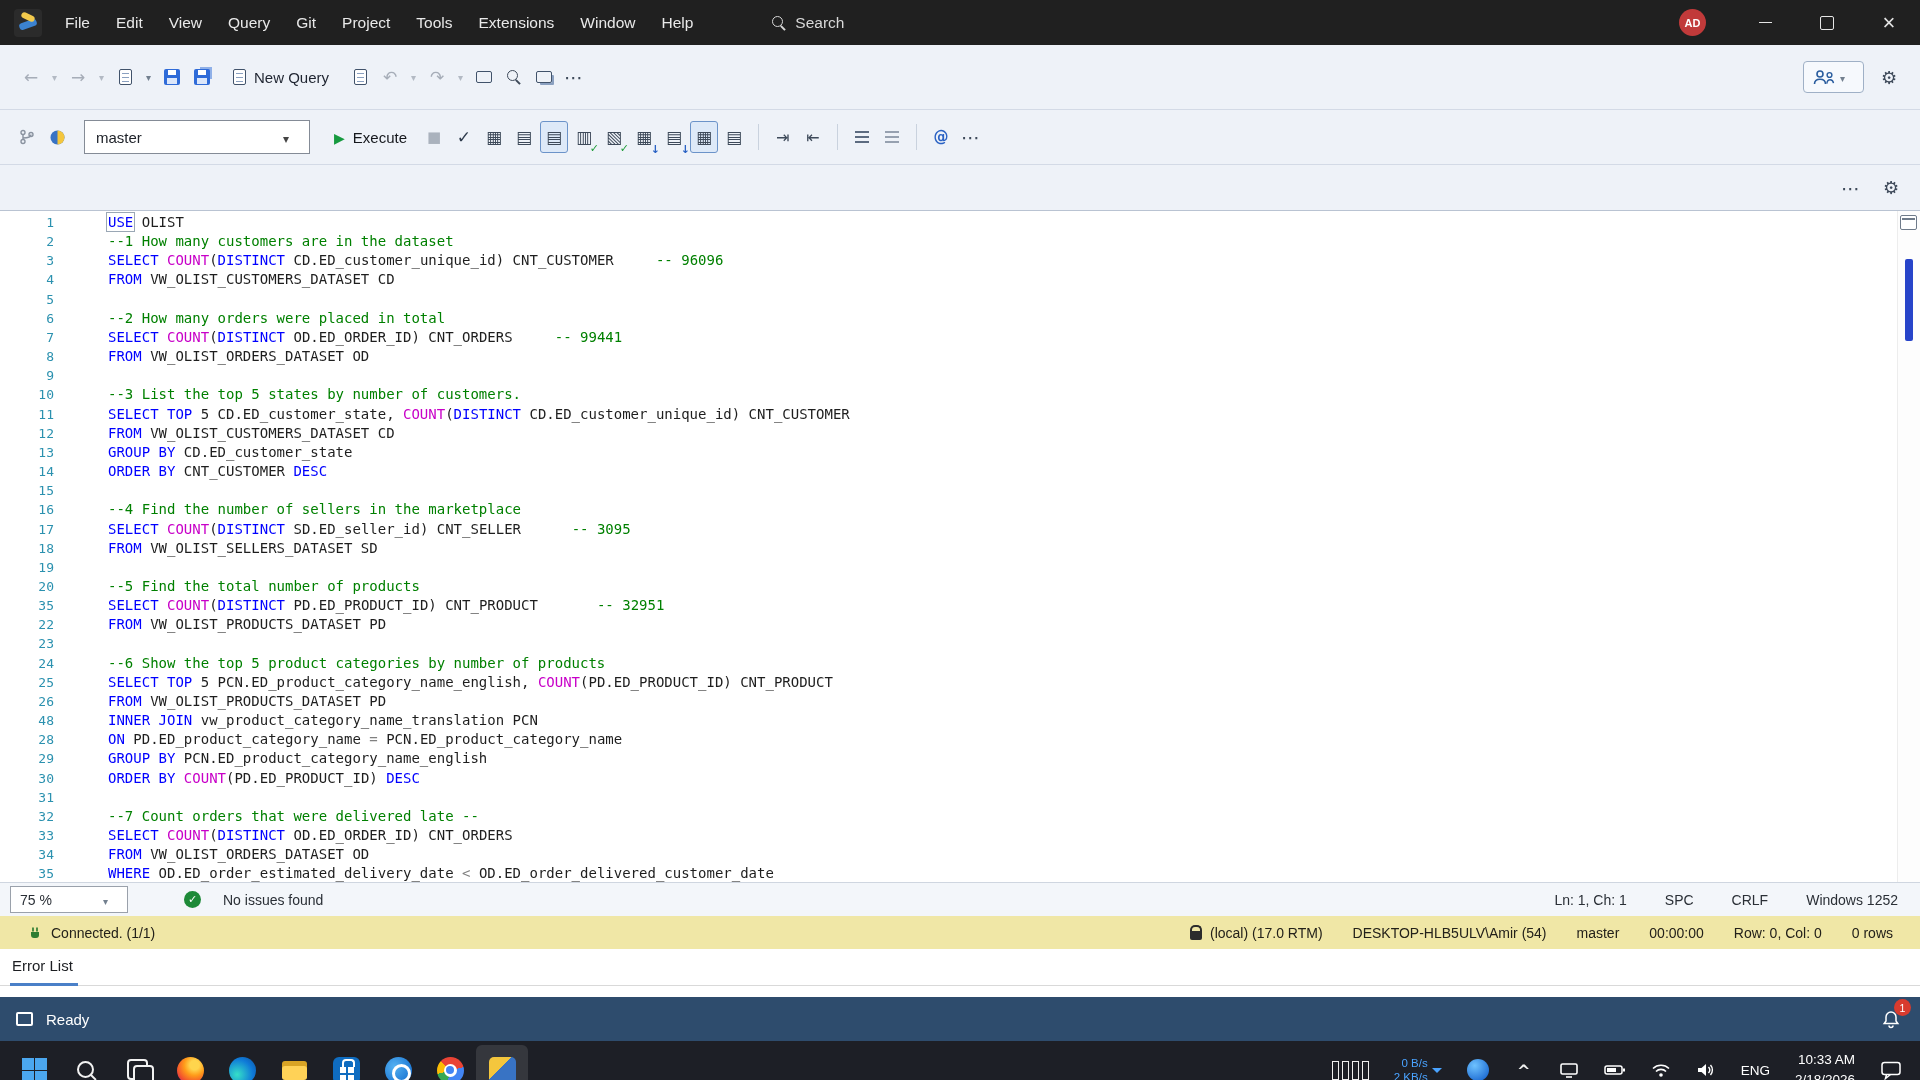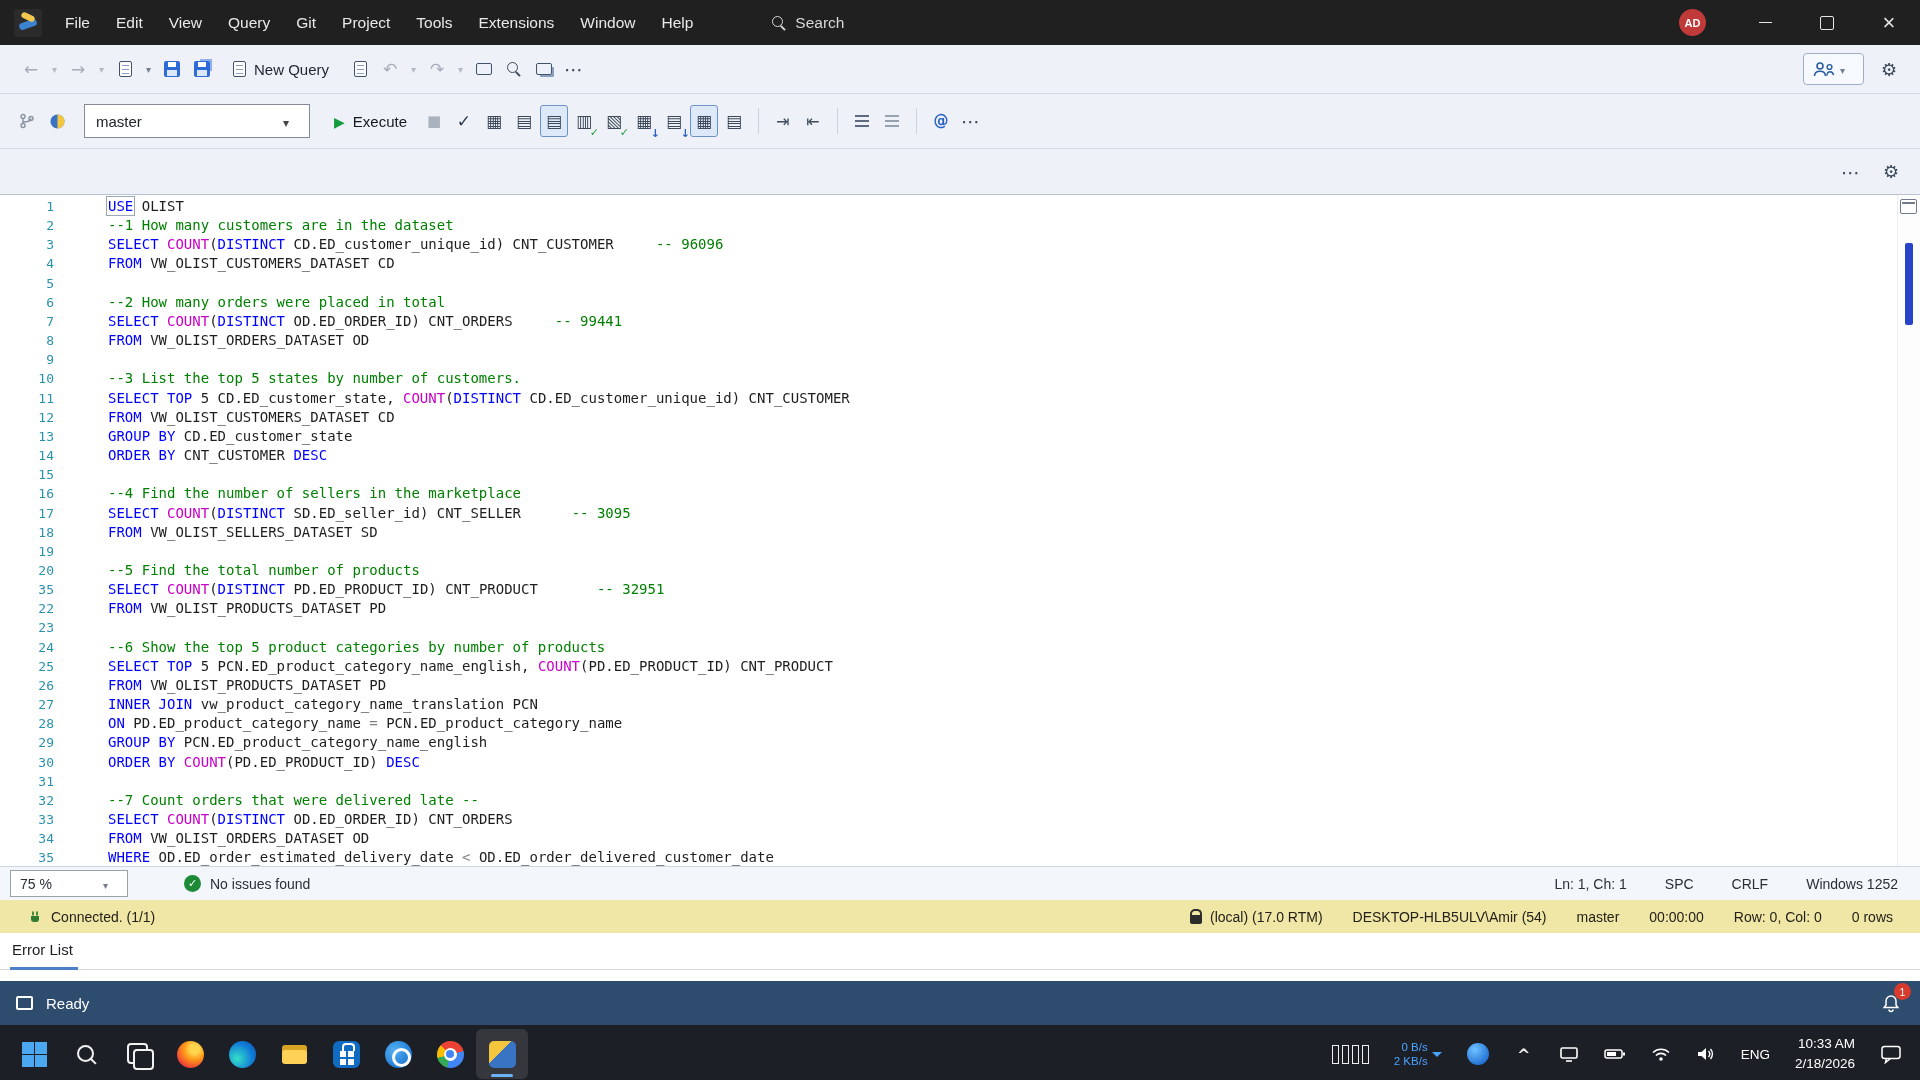--- a/index.html
+++ b/index.html
@@ -24,21 +24,21 @@
   .mag::after{content:"";position:absolute;width:6px;height:1.8px;background:currentColor;transform:rotate(45deg);left:8px;top:11px}
   .title-right{margin-left:auto;display:flex;align-items:center;height:100%}
   .avatar{width:27px;height:27px;border-radius:50%;background:#c13a3a;color:#fff;font-size:11px;font-weight:bold;display:flex;align-items:center;justify-content:center;margin-right:28px}
   .win-btn{width:62px;height:45px;display:flex;align-items:center;justify-content:center;color:#e5e5e5}
   .g-min::before{content:"";width:13px;height:1.6px;background:#e5e5e5;display:block}
   .g-max::before{content:"";width:12px;height:12px;border:1.4px solid #e5e5e5;display:block;border-radius:2px}
   .g-close::before{content:"\00d7";font-size:22px;line-height:1}
 
   
   .toolbar{background:var(--tb-bg);display:flex;align-items:center;border-bottom:1px solid var(--tb-border)}
-  .toolbar1{flex:0 0 46px;padding:8px 16px}
+  .toolbar1{flex:0 0 46px;padding:16px 16px}
   .toolbar2{flex:0 0 55px;padding:0 12px}
   .tbtn{min-width:28px;height:32px;display:flex;align-items:center;justify-content:center;color:#3e4a5a;margin:0 1px;position:relative;font-family:"DejaVu Sans",sans-serif;border-radius:3px}
   .tbtn.dis{color:#a6adb8}
   .tbtn.on{border:1px solid #6b93c9;background:#dde9f8}
   .chev{min-width:15px}
   .chev::before{content:"\25be";font-size:10px;color:#73808f}
   .dis.chev::before{color:#b3bac4}
   .g-back::before{content:"\2190";font-size:17px}
   .g-fwd::before{content:"\2192";font-size:17px}
   .g-undo::before{content:"\21b6";font-size:17px}
@@ -95,21 +95,21 @@
   .tok-o{color:var(--c-op)} .tok-i{color:#1e1e1e}
   .tok-kb{color:var(--c-kw);outline:1px solid #9aa7b5;outline-offset:1px}
   .vtrack{position:absolute;right:0;top:0;bottom:0;width:23px;background:#fdfdfd;border-left:1px solid #ededed}
   .split-ebtn{position:absolute;right:3px;top:4px;width:17px;height:15px;border:1.4px solid #6f7b8a;border-radius:2px;background:#fff}
   .split-ebtn::after{content:"";position:absolute;left:1px;right:1px;top:2px;height:2px;background:#6f7b8a}
   .scroll-thumb{position:absolute;right:7px;top:48px;width:8px;height:82px;background:#2744c9;border-radius:2px}
 
   
   .estatus{flex:0 0 34px;background:#f3f6fa;border-top:1px solid #cfd6e0;display:flex;align-items:center;font-size:14px;color:#2a2f36}
   .zoom{width:118px;height:27px;background:#fff;border:1px solid #9aa1ab;display:flex;justify-content:space-between;align-items:center;padding:0 9px;margin-left:10px;font-size:14px}
-  .issue{display:flex;align-items:center;gap:9px;margin-left:56px}
+  .issue{display:flex;align-items:center;gap:22px;margin-left:56px}
   .issue-dot{width:17px;height:17px;border-radius:50%;background:#1d8a38;color:#fff;font-size:11px;display:flex;align-items:center;justify-content:center}
   .issue-dot::before{content:"\2713"}
   .estatus-right{margin-left:auto;display:flex;gap:38px;padding-right:22px}
 
   
   .connbar{flex:0 0 33px;background:#f0e7a6;display:flex;align-items:center;font-size:14px;color:#23211a;padding:0 12px}
   .connbar-right{margin-left:auto;display:flex;align-items:center}
   .conn-item{padding:0 15px;display:flex;align-items:center;gap:8px;white-space:nowrap}
   .lock{width:12px;height:9px;background:#2c2c2c;border-radius:2px;position:relative;margin-top:5px;display:inline-block}
   .lock::before{content:"";position:absolute;width:8px;height:7px;border:2px solid #2c2c2c;border-bottom:none;border-radius:5px 5px 0 0;left:0;top:-6px}
@@ -334,21 +334,21 @@
         <div class="ln">17</div>
         <div class="ln">18</div>
         <div class="ln">19</div>
         <div class="ln">20</div>
         <div class="ln">35</div>
         <div class="ln">22</div>
         <div class="ln">23</div>
         <div class="ln">24</div>
         <div class="ln">25</div>
         <div class="ln">26</div>
-        <div class="ln">27</div>
+        <div class="ln">48</div>
         <div class="ln">28</div>
         <div class="ln">29</div>
         <div class="ln">30</div>
         <div class="ln">31</div>
         <div class="ln">32</div>
         <div class="ln">33</div>
         <div class="ln">34</div>
         <div class="ln">35</div>
       </div>
     <div class="code"><div class="code-line"><span class="tok-kb">USE</span><span class="tok-i"> OLIST</span></div><div class="code-line"><span class="tok-c">--1 How many customers are in the dataset</span></div><div class="code-line"><span class="tok-k">SELECT </span><span class="tok-f">COUNT</span><span class="tok-i">(</span><span class="tok-k">DISTINCT</span><span class="tok-i"> CD.ED_customer_unique_id) CNT_CUSTOMER</span><span class="tok-c">     -- 96096</span></div><div class="code-line"><span class="tok-k">FROM </span><span class="tok-i">VW_OLIST_CUSTOMERS_DATASET CD</span></div><div class="code-line">&nbsp;</div><div class="code-line"><span class="tok-c">--2 How many orders were placed in total</span></div><div class="code-line"><span class="tok-k">SELECT </span><span class="tok-f">COUNT</span><span class="tok-i">(</span><span class="tok-k">DISTINCT</span><span class="tok-i"> OD.ED_ORDER_ID) CNT_ORDERS</span><span class="tok-c">     -- 99441</span></div><div class="code-line"><span class="tok-k">FROM </span><span class="tok-i">VW_OLIST_ORDERS_DATASET OD</span></div><div class="code-line">&nbsp;</div><div class="code-line"><span class="tok-c">--3 List the top 5 states by number of customers.</span></div><div class="code-line"><span class="tok-k">SELECT TOP </span><span class="tok-i">5 CD.ED_customer_state, </span><span class="tok-f">COUNT</span><span class="tok-i">(</span><span class="tok-k">DISTINCT</span><span class="tok-i"> CD.ED_customer_unique_id) CNT_CUSTOMER</span></div><div class="code-line"><span class="tok-k">FROM </span><span class="tok-i">VW_OLIST_CUSTOMERS_DATASET CD</span></div><div class="code-line"><span class="tok-k">GROUP BY </span><span class="tok-i">CD.ED_customer_state</span></div><div class="code-line"><span class="tok-k">ORDER BY </span><span class="tok-i">CNT_CUSTOMER </span><span class="tok-k">DESC</span></div><div class="code-line">&nbsp;</div><div class="code-line"><span class="tok-c">--4 Find the number of sellers in the marketplace</span></div><div class="code-line"><span class="tok-k">SELECT </span><span class="tok-f">COUNT</span><span class="tok-i">(</span><span class="tok-k">DISTINCT</span><span class="tok-i"> SD.ED_seller_id) CNT_SELLER</span><span class="tok-c">      -- 3095</span></div><div class="code-line"><span class="tok-k">FROM </span><span class="tok-i">VW_OLIST_SELLERS_DATASET SD</span></div><div class="code-line">&nbsp;</div><div class="code-line"><span class="tok-c">--5 Find the total number of products</span></div><div class="code-line"><span class="tok-k">SELECT </span><span class="tok-f">COUNT</span><span class="tok-i">(</span><span class="tok-k">DISTINCT</span><span class="tok-i"> PD.ED_PRODUCT_ID) CNT_PRODUCT</span><span class="tok-c">       -- 32951</span></div><div class="code-line"><span class="tok-k">FROM </span><span class="tok-i">VW_OLIST_PRODUCTS_DATASET PD</span></div><div class="code-line">&nbsp;</div><div class="code-line"><span class="tok-c">--6 Show the top 5 product categories by number of products</span></div><div class="code-line"><span class="tok-k">SELECT TOP </span><span class="tok-i">5 PCN.ED_product_category_name_english, </span><span class="tok-f">COUNT</span><span class="tok-i">(PD.ED_PRODUCT_ID) CNT_PRODUCT</span></div><div class="code-line"><span class="tok-k">FROM </span><span class="tok-i">VW_OLIST_PRODUCTS_DATASET PD</span></div><div class="code-line"><span class="tok-k">INNER JOIN </span><span class="tok-i">vw_product_category_name_translation PCN</span></div><div class="code-line"><span class="tok-k">ON </span><span class="tok-i">PD.ED_product_category_name </span><span class="tok-o">=</span><span class="tok-i"> PCN.ED_product_category_name</span></div><div class="code-line"><span class="tok-k">GROUP BY </span><span class="tok-i">PCN.ED_product_category_name_english</span></div><div class="code-line"><span class="tok-k">ORDER BY </span><span class="tok-f">COUNT</span><span class="tok-i">(PD.ED_PRODUCT_ID) </span><span class="tok-k">DESC</span></div><div class="code-line">&nbsp;</div><div class="code-line"><span class="tok-c">--7 Count orders that were delivered late --</span></div><div class="code-line"><span class="tok-k">SELECT </span><span class="tok-f">COUNT</span><span class="tok-i">(</span><span class="tok-k">DISTINCT</span><span class="tok-i"> OD.ED_ORDER_ID) CNT_ORDERS</span></div><div class="code-line"><span class="tok-k">FROM </span><span class="tok-i">VW_OLIST_ORDERS_DATASET OD</span></div><div class="code-line"><span class="tok-k">WHERE </span><span class="tok-i">OD.ED_order_estimated_delivery_date </span><span class="tok-o">&lt;</span><span class="tok-i"> OD.ED_order_delivered_customer_date</span></div></div>

